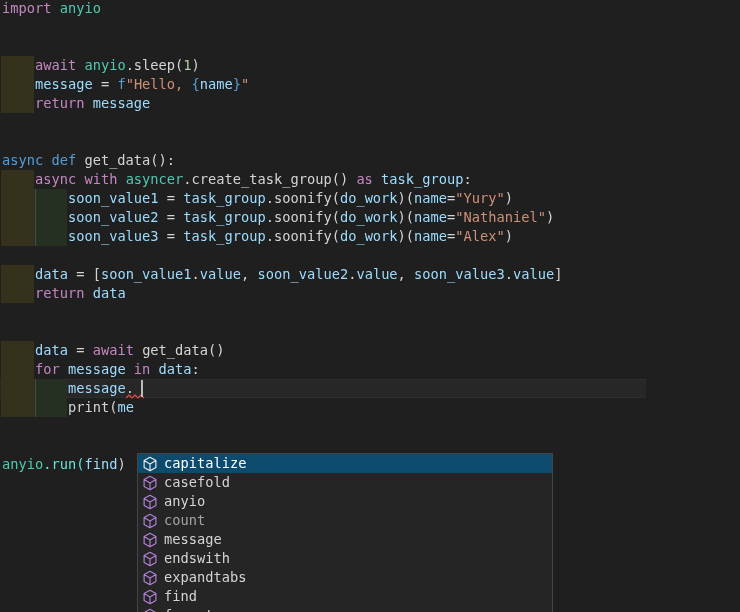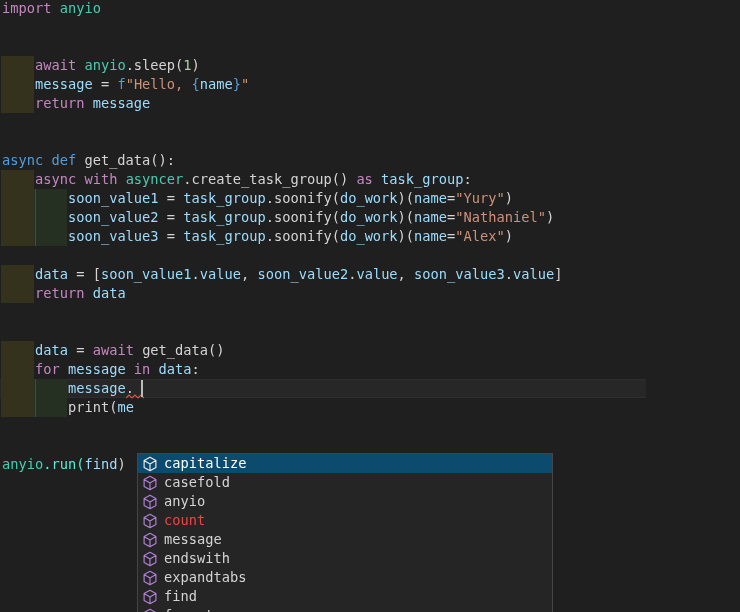--- a/index.html
+++ b/index.html
@@ -71,21 +71,21 @@
       <div class="suggest-row">
         <svg viewBox="0 0 16 16" class="icon">
           <path d="M8 1.3 L13.9 4.6 L13.9 11.4 L8 14.7 L2.1 11.4 L2.1 4.6 Z M2.1 4.6 L8 8 L13.9 4.6 M8 8 L8 14.7" fill="none" stroke="#b180d7" stroke-width="1.15" stroke-linejoin="round"></path>
         </svg>
         <span class="suggest-label" style="color: rgb(212, 212, 212);">anyio</span>
       </div>
       <div class="suggest-row">
         <svg viewBox="0 0 16 16" class="icon">
           <path d="M8 1.3 L13.9 4.6 L13.9 11.4 L8 14.7 L2.1 11.4 L2.1 4.6 Z M2.1 4.6 L8 8 L13.9 4.6 M8 8 L8 14.7" fill="none" stroke="#b180d7" stroke-width="1.15" stroke-linejoin="round"></path>
         </svg>
-        <span class="suggest-label" style="color: #ef4444;">count</span>
+        <span class="suggest-label" style="color: #a3a3a3;">count</span>
       </div>
       <div class="suggest-row">
         <svg viewBox="0 0 16 16" class="icon">
           <path d="M8 1.3 L13.9 4.6 L13.9 11.4 L8 14.7 L2.1 11.4 L2.1 4.6 Z M2.1 4.6 L8 8 L13.9 4.6 M8 8 L8 14.7" fill="none" stroke="#b180d7" stroke-width="1.15" stroke-linejoin="round"></path>
         </svg>
         <span class="suggest-label" style="color: rgb(212, 212, 212);">message</span>
       </div>
       <div class="suggest-row">
         <svg viewBox="0 0 16 16" class="icon">
           <path d="M8 1.3 L13.9 4.6 L13.9 11.4 L8 14.7 L2.1 11.4 L2.1 4.6 Z M2.1 4.6 L8 8 L13.9 4.6 M8 8 L8 14.7" fill="none" stroke="#b180d7" stroke-width="1.15" stroke-linejoin="round"></path>

